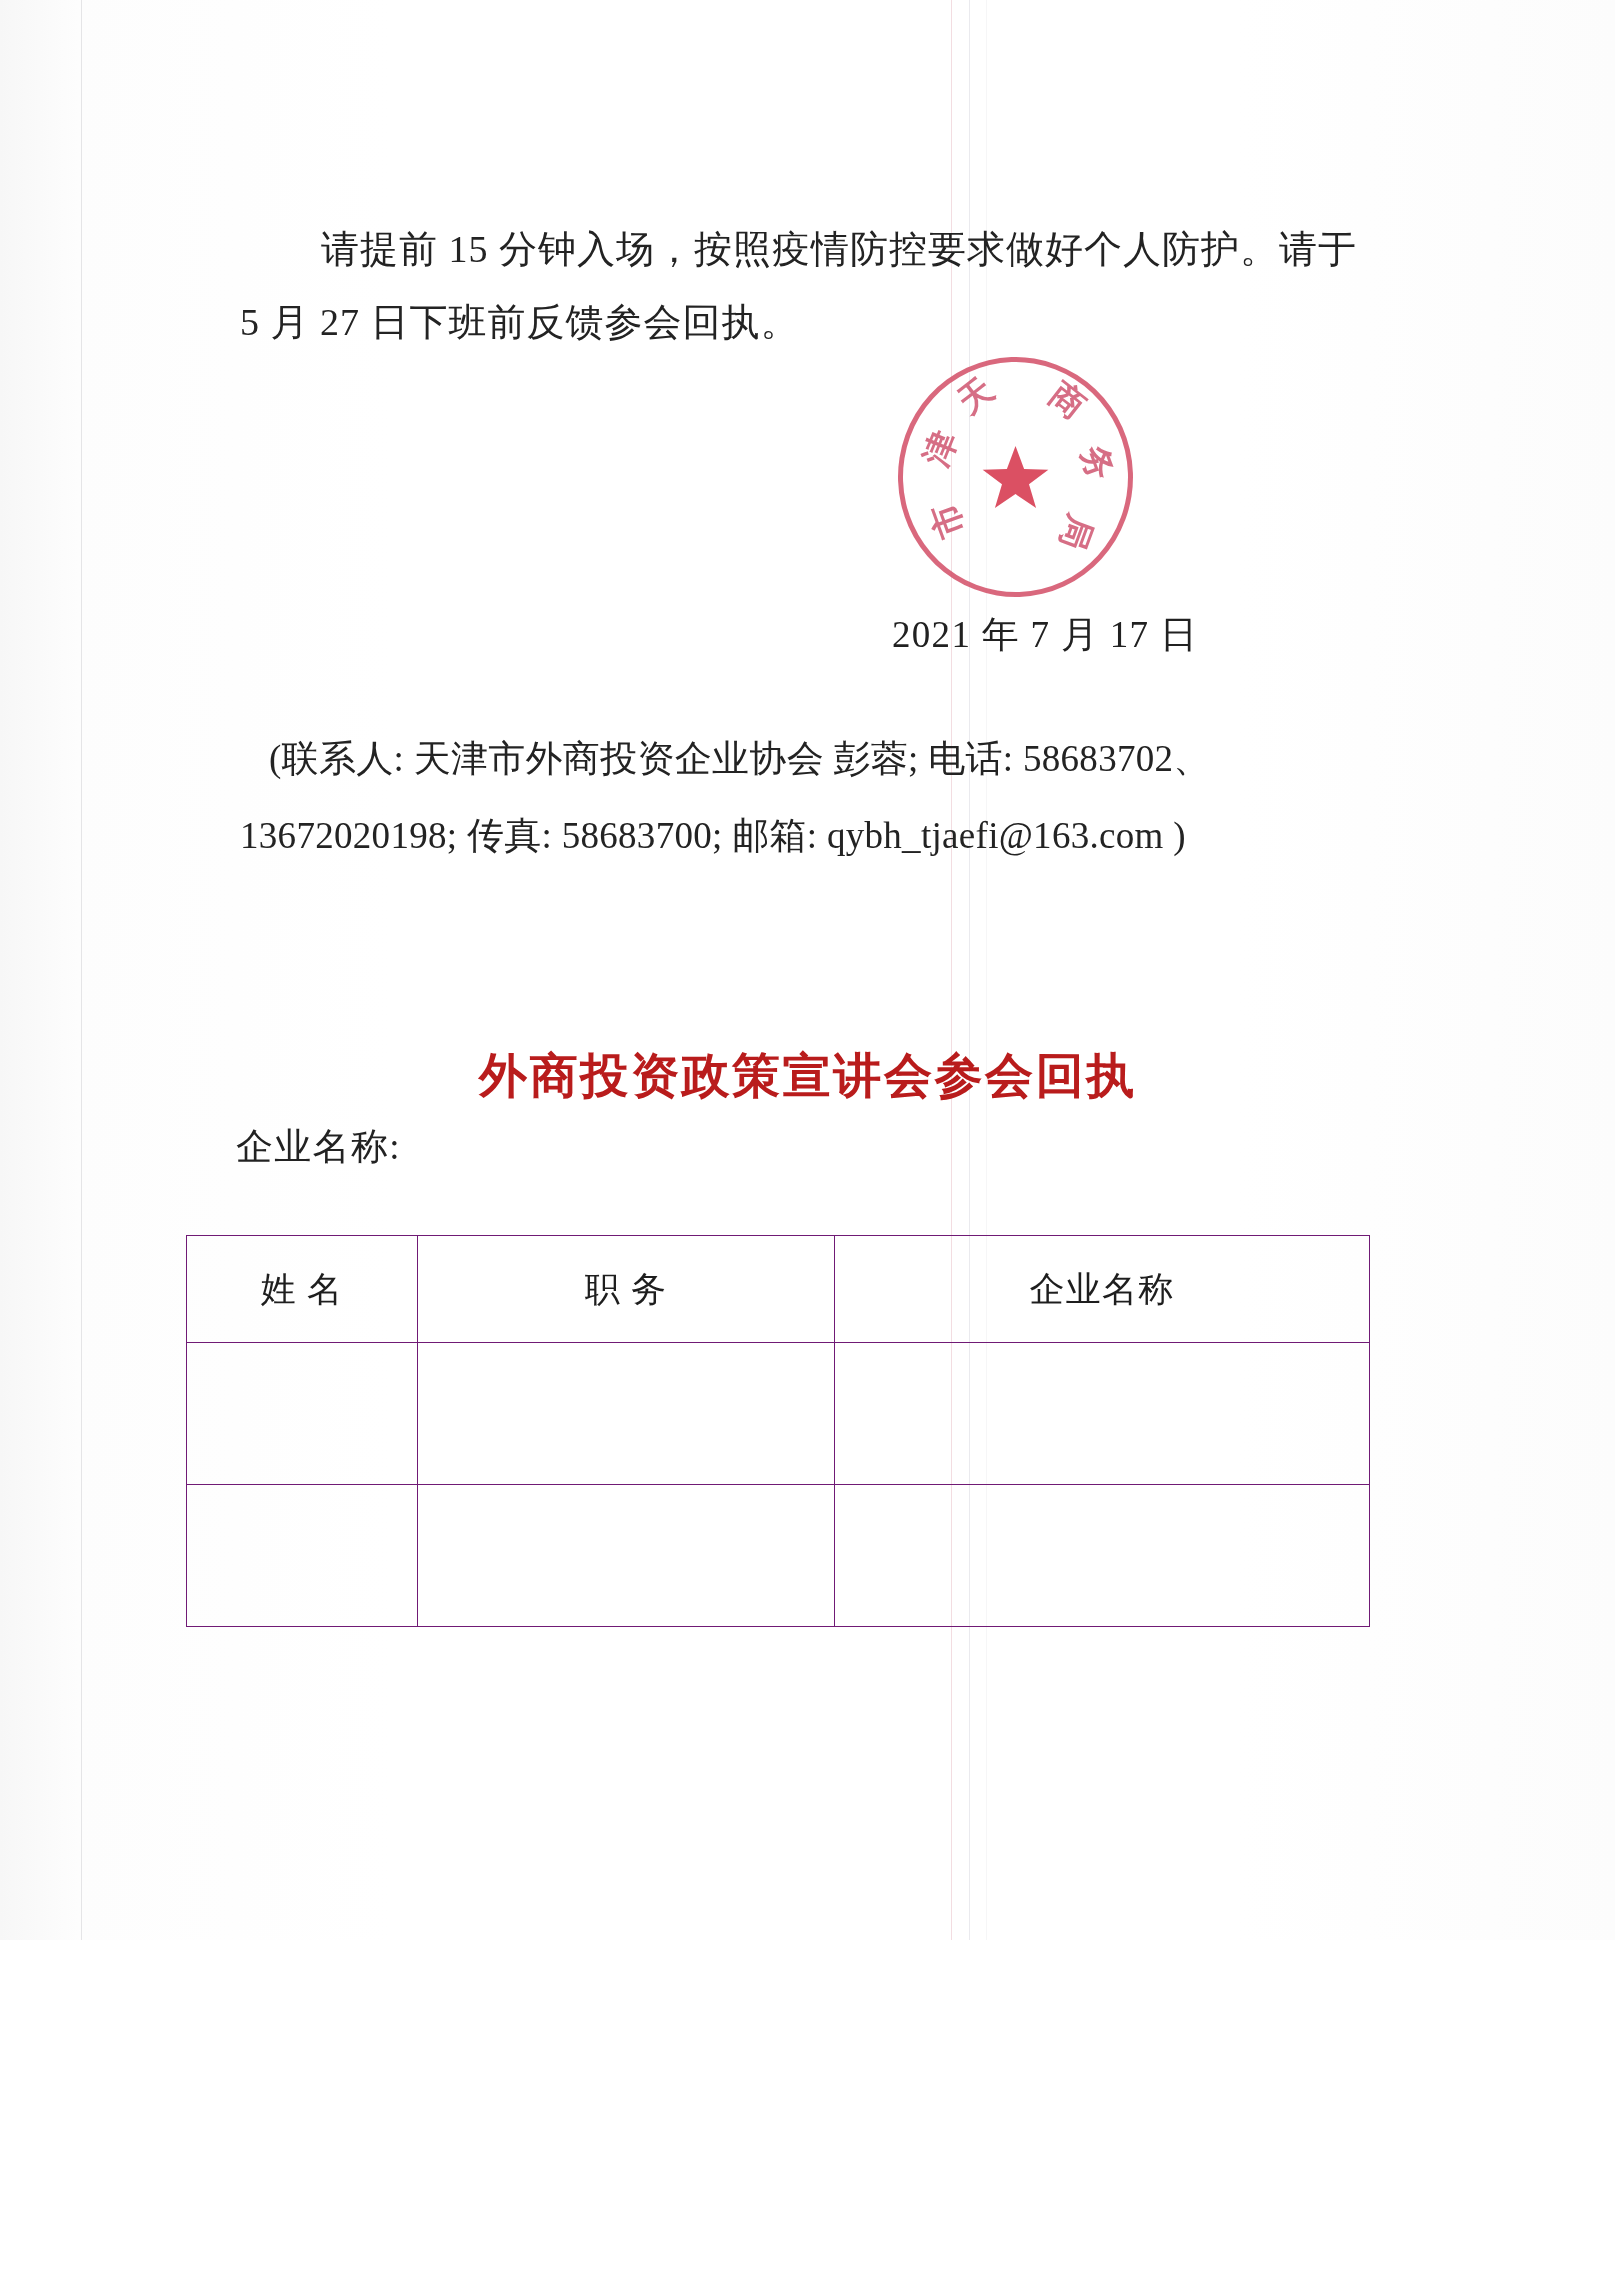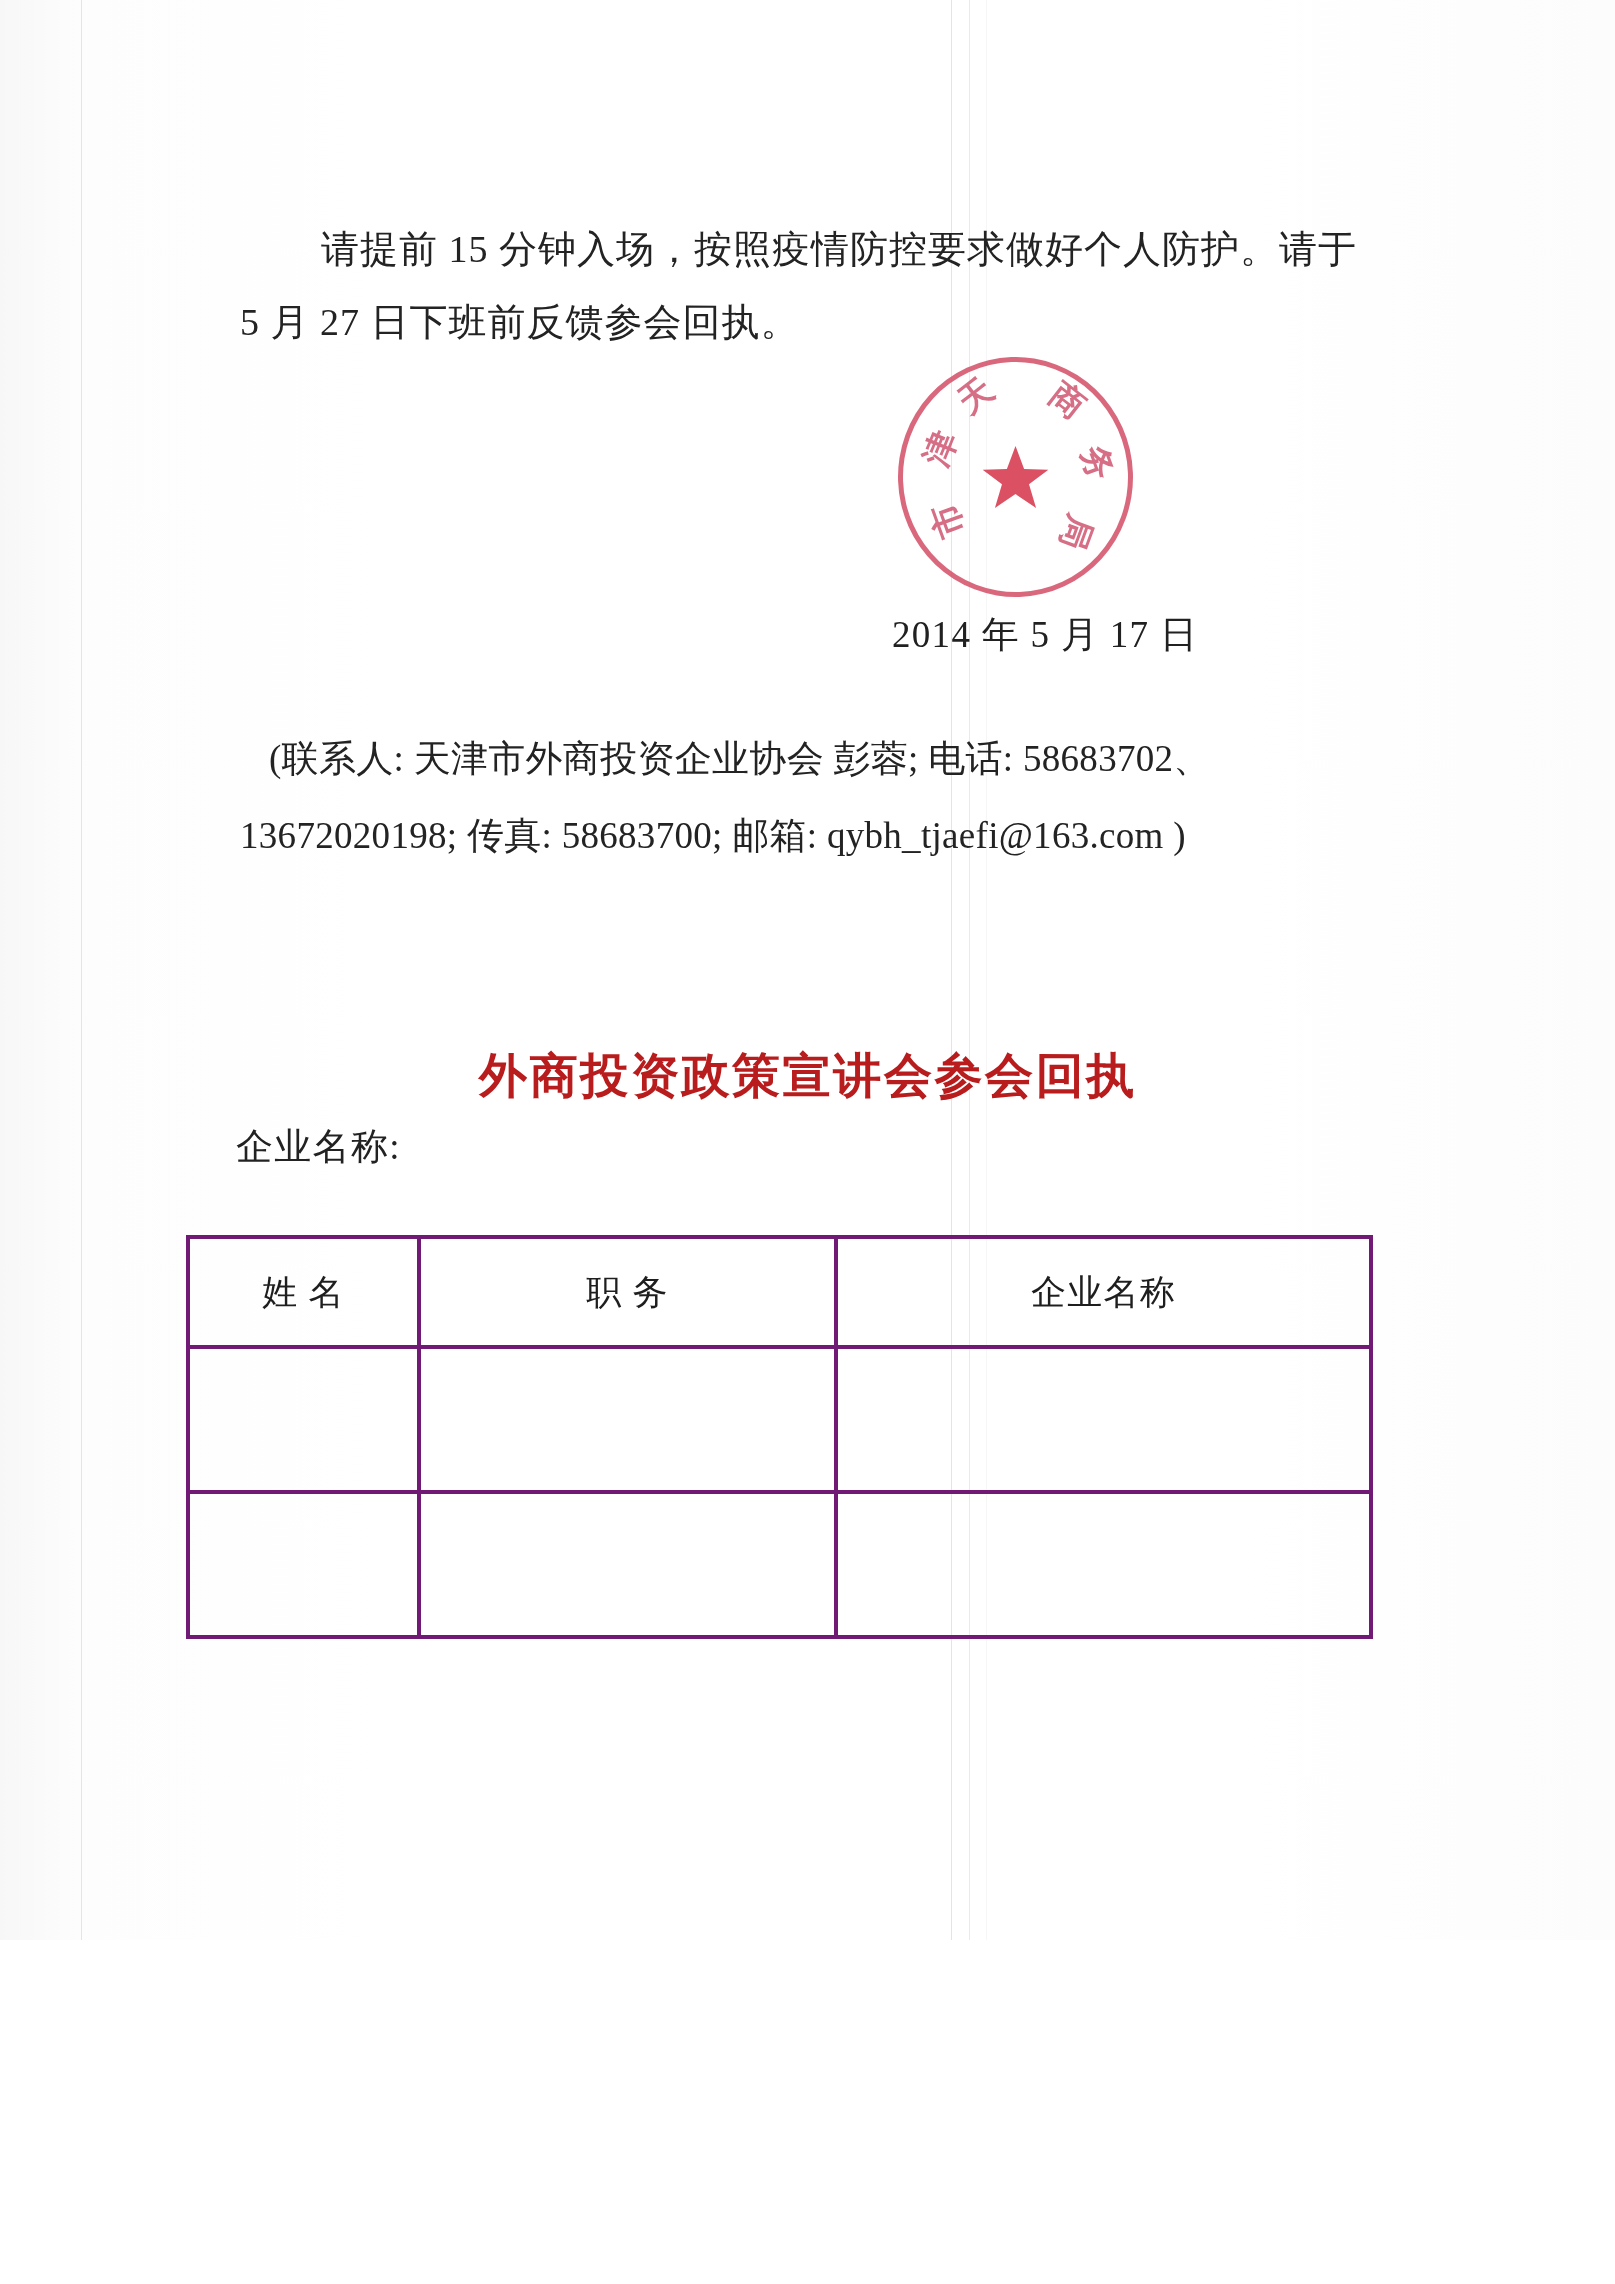--- a/index.html
+++ b/index.html
@@ -153,21 +153,21 @@
   .receipt-table {
     position: absolute;
     left: 186px;
     top: 1235px;
     width: 1183px;
     border-collapse: collapse;
     table-layout: fixed;
   }
   .receipt-table td,
   .receipt-table th {
-    border: 4px solid #701a75;
+    border: 1px solid #701a75;
     padding: 12px;
     font-weight: normal;
     text-align: center;
     vertical-align: middle;
     font-size: 35px;
     letter-spacing: 1.3px;
     color: #1e1e1e;
     font-family: "Liberation Serif", "DejaVu Serif", serif;
   }
   .receipt-table .hdr-row th { height: 82px; }
@@ -200,21 +200,21 @@
       </svg>
     </div>
     <span class="seal-char" style="left:33%;  top:16%;  transform:rotate(-38deg);">天</span>
     <span class="seal-char" style="left:18%;  top:38%;  transform:rotate(-68deg);">津</span>
     <span class="seal-char" style="left:21%;  top:68%;  transform:rotate(-110deg);">市</span>
     <span class="seal-char" style="left:72%;  top:18%;  transform:rotate(38deg);">商</span>
     <span class="seal-char" style="left:85%;  top:44%;  transform:rotate(70deg);">务</span>
     <span class="seal-char" style="left:76%;  top:73%;  transform:rotate(110deg);">局</span>
   </div>
 
-  <div class="date-line">2014 年 5 月 17 日</div>
+  <div class="date-line">2021 年 7 月 17 日</div>
 
   <p class="contact-para">(联系人: 天津市外商投资企业协会 彭蓉; 电话: 58683702、13672020198; 传真: 58683700; 邮箱: qybh_tjaefi@163.com )</p>
 
   <h1 class="receipt-heading">外商投资政策宣讲会参会回执</h1>
 
   <div class="company-label">企业名称:</div>
 
   <table class="receipt-table">
     <colgroup>
       <col class="col-a">

